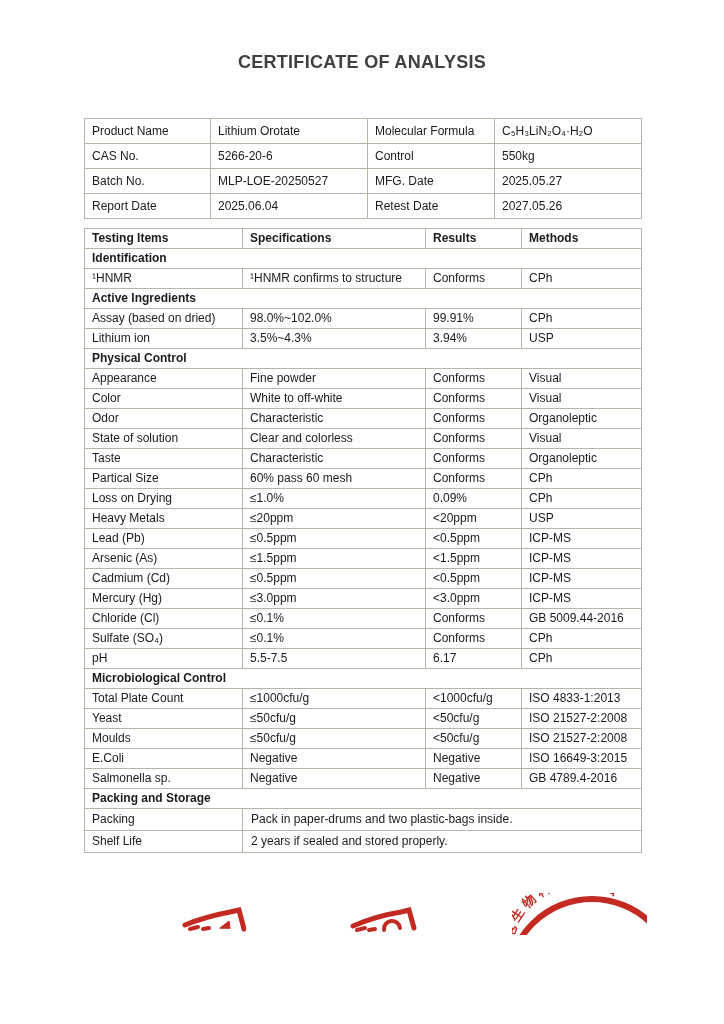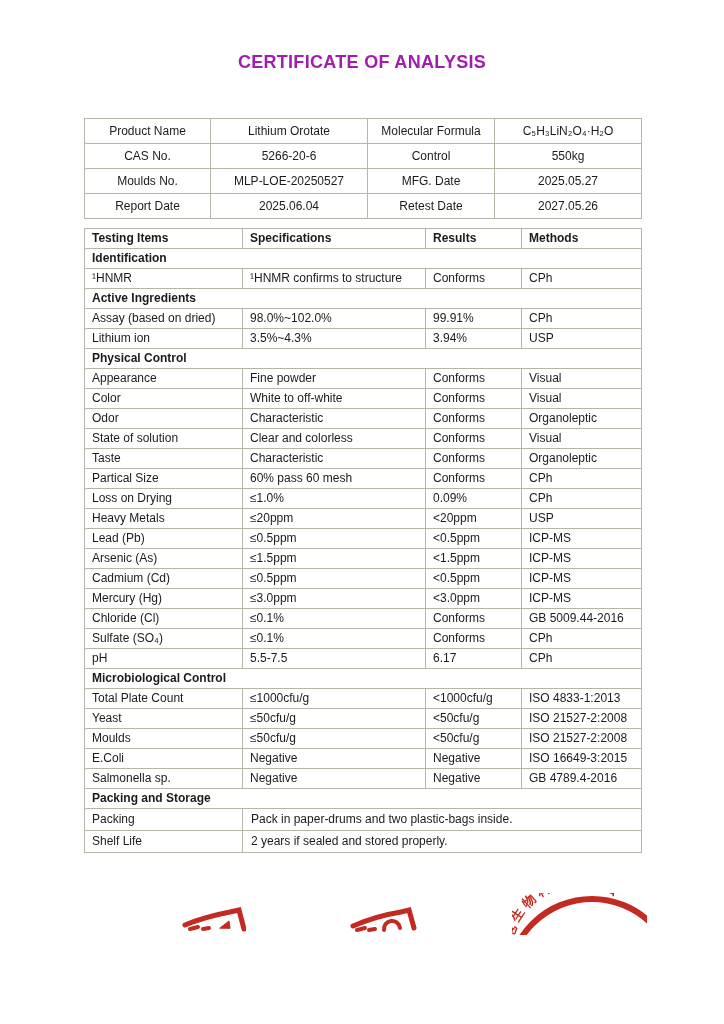--- a/index.html
+++ b/index.html
@@ -8,33 +8,33 @@
     background:#ffffff;
     font-family:"Liberation Sans","DejaVu Sans",sans-serif;
     color:#1b1b1b;
     position:relative;
     overflow:hidden;
   }
   .doc-title{
     position:absolute;top:52px;left:0;width:724px;
     text-align:center;
     font-size:18px;font-weight:bold;letter-spacing:0.3px;
-    color:#a21caf;
+    color:#404040;
   }
   table{border-collapse:collapse;table-layout:fixed;background:#fff;}
   td{
     border:1px solid #b6b6a8;
     font-size:12px;
     padding:2px 7px;
     vertical-align:middle;
     white-space:nowrap;
     overflow:hidden;
     line-height:15px;
   }
-  .info-table{position:absolute;left:84px;top:118px;width:557px;text-align:center;}
+  .info-table{position:absolute;left:84px;top:118px;width:557px;}
   .info-table td{height:20px;}
   .coa-table{position:absolute;left:84px;top:228px;width:557px;}
   .coa-table td{height:15px;}
   .bold{font-weight:bold;margin-left:41px;}
   .wrap{
     white-space:normal;
     line-height:17px;
     padding-left:8px;
   }
   .justify{
@@ -70,21 +70,21 @@
         <td>Molecular Formula</td>
         <td>C₅H₃LiN₂O₄·H₂O</td>
       </tr>
       <tr>
         <td>CAS No.</td>
         <td>5266-20-6</td>
         <td>Control</td>
         <td>550kg</td>
       </tr>
       <tr>
-        <td>Moulds No.</td>
+        <td>Batch No.</td>
         <td>MLP-LOE-20250527</td>
         <td>MFG. Date</td>
         <td>2025.05.27</td>
       </tr>
       <tr>
         <td>Report Date</td>
         <td>2025.06.04</td>
         <td>Retest Date</td>
         <td>2027.05.26</td>
       </tr>

